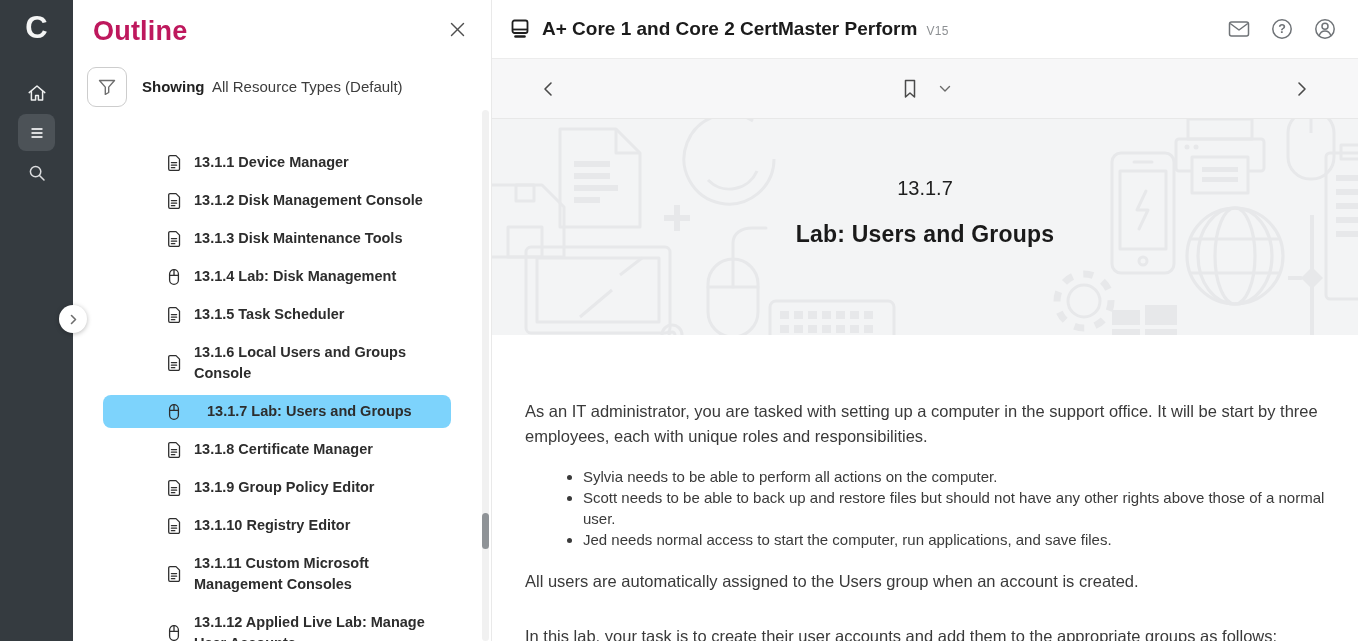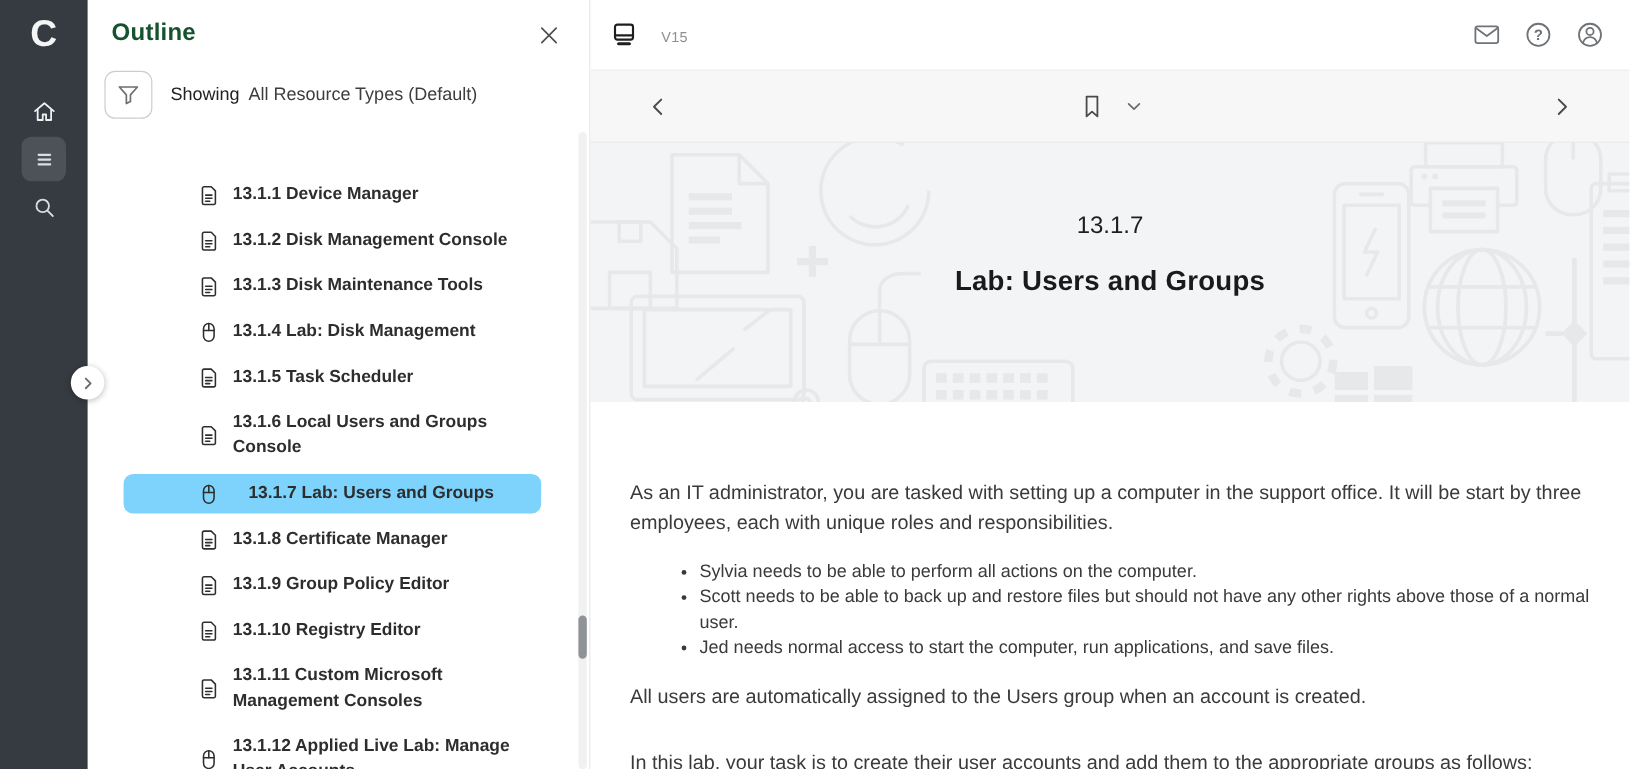--- a/index.html
+++ b/index.html
@@ -17,26 +17,26 @@
 
   
   .expander { position:absolute; left:59px; top:305px; width:28px; height:28px; border-radius:50%;
               background:#fff; box-shadow:0 1px 5px rgba(0,0,0,.28); z-index:9;
               display:flex; align-items:center; justify-content:center; cursor:pointer; }
 
   
   .outline { position:absolute; left:73px; top:0; width:419px; height:641px; background:#fff;
              border-right:1px solid #e9e9e9; z-index:4; }
   .outline-head { display:flex; align-items:flex-start; justify-content:space-between; padding:16px 24px 0 20px; }
-  .outline-title { font-size:20px; font-weight:800; color:#14532d; letter-spacing:.2px; }
+  .outline-title { font-size:27px; font-weight:800; color:#be185d; letter-spacing:.2px; }
   .outline-close { margin-top:4px; cursor:pointer; }
   .filter-row { display:flex; align-items:center; gap:15px; margin:20px 0 0 14px; }
   .filter-btn { width:40px; height:40px; border:1px solid #cdcdcd; border-radius:9px; background:#fff;
                 display:flex; align-items:center; justify-content:center; cursor:pointer; }
-  .filter-label { font-size:15px; font-weight:400; color:#222;text-align:center; }
+  .filter-label { font-size:15px; font-weight:700; color:#222;text-align:center; }
   .filter-value { font-size:15px; color:#3d3d3d; margin-left:3px; }
 
   .outline-list { position:absolute; top:146px; left:30px; width:348px; display:flex; flex-direction:column; gap:5px; }
   .outline-item { display:flex; align-items:center; gap:11px; padding:6px 8px 6px 62px; border-radius:8px; cursor:pointer; }
   .outline-item.active { background:#7dd3fc;gap:24px; }
   .outline-item .oi-icon { flex:0 0 18px; color:#2e2e2e; }
   .outline-item .oi-label { font-size:14.5px; font-weight:700; color:#2d2d2d; line-height:21px; }
 
   .outline-scroll-track { position:absolute; right:2px; top:110px; width:7px; height:531px; background:#f1f1f1; border-radius:4px; }
   .outline-scroll-thumb { position:absolute; left:0; top:403px; width:7px; height:36px; background:#8f9397; border-radius:4px; cursor:grab; }
@@ -289,20 +289,21 @@
 <div class="main">
 
   <div class="main-header">
     <span class="mh-book-icon">
       <svg width="24" height="24" viewBox="0 0 24 24" fill="none" stroke="#1f1f1f" stroke-width="1.8" stroke-linejoin="round">
         <rect x="4.5" y="3.5" width="15" height="12.5" rx="2"></rect>
         <path d="M4.5 12.5h15"></path>
         <path d="M7.5 19.5h9" stroke-width="2.6" stroke-linecap="round"></path>
       </svg>
     </span>
+    <span class="mh-title">A+ Core 1 and Core 2 CertMaster Perform</span>
     <span class="mh-version">V15</span>
     <div class="mh-actions">
       <div>
         <span>
           <svg width="26" height="26" viewBox="0 0 26 26" fill="none" stroke="#6f7377" stroke-width="1.5" stroke-linejoin="round">
             <rect x="3.5" y="6" width="19" height="14" rx="2"></rect>
               <path d="M4.2 7.5 13 14l8.8-6.5"></path>
           </svg>
         </span>
       </div>

